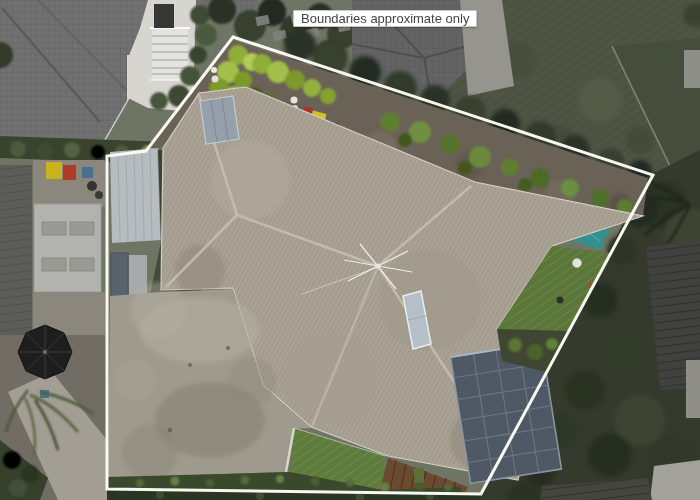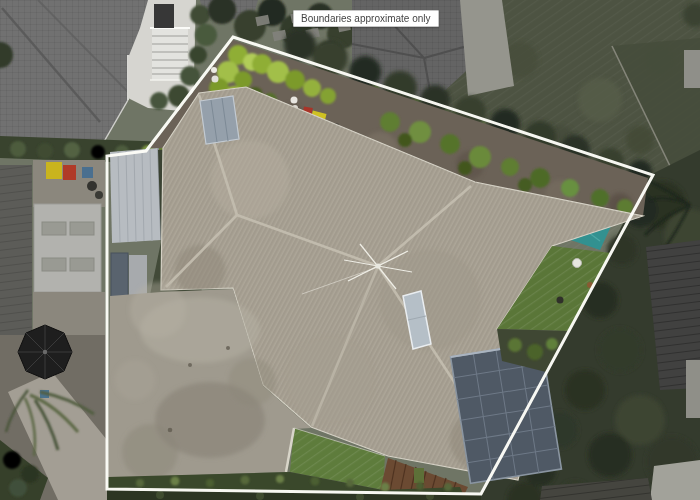--- a/index.html
+++ b/index.html
@@ -3,21 +3,21 @@
 <meta charset="utf-8">
 <style>
   html,body{margin:0;padding:0;background:#222;}
   .stage{position:relative;width:700px;height:500px;overflow:hidden;background:#6f7565;
          font-family:"Liberation Sans", sans-serif;}
   .stage svg{position:absolute;left:0;top:0;display:block;}
   .disclaimer{
     position:absolute;left:293px;top:10px;z-index:5;
     background:#ffffff;border:1px solid #c6c6c6;border-radius:1px;
     box-shadow:0 1px 2px rgba(0,0,0,.25);
-    color:#444;font-size:10px;line-height:15px;padding:0 7px;white-space:nowrap;
+    color:#444;font-size:13px;line-height:15px;padding:0 7px;white-space:nowrap;
   }
 </style>
 </head>
 <body>
 
 <div class="stage" aria-label="Aerial drone photograph of a residential property, looking straight down, with white approximate boundary lines overlaid on the section">
 
 <svg width="700" height="500" viewBox="0 0 700 500">
   <defs>
     <pattern id="patGrid" width="6" height="6" patternUnits="userSpaceOnUse">

